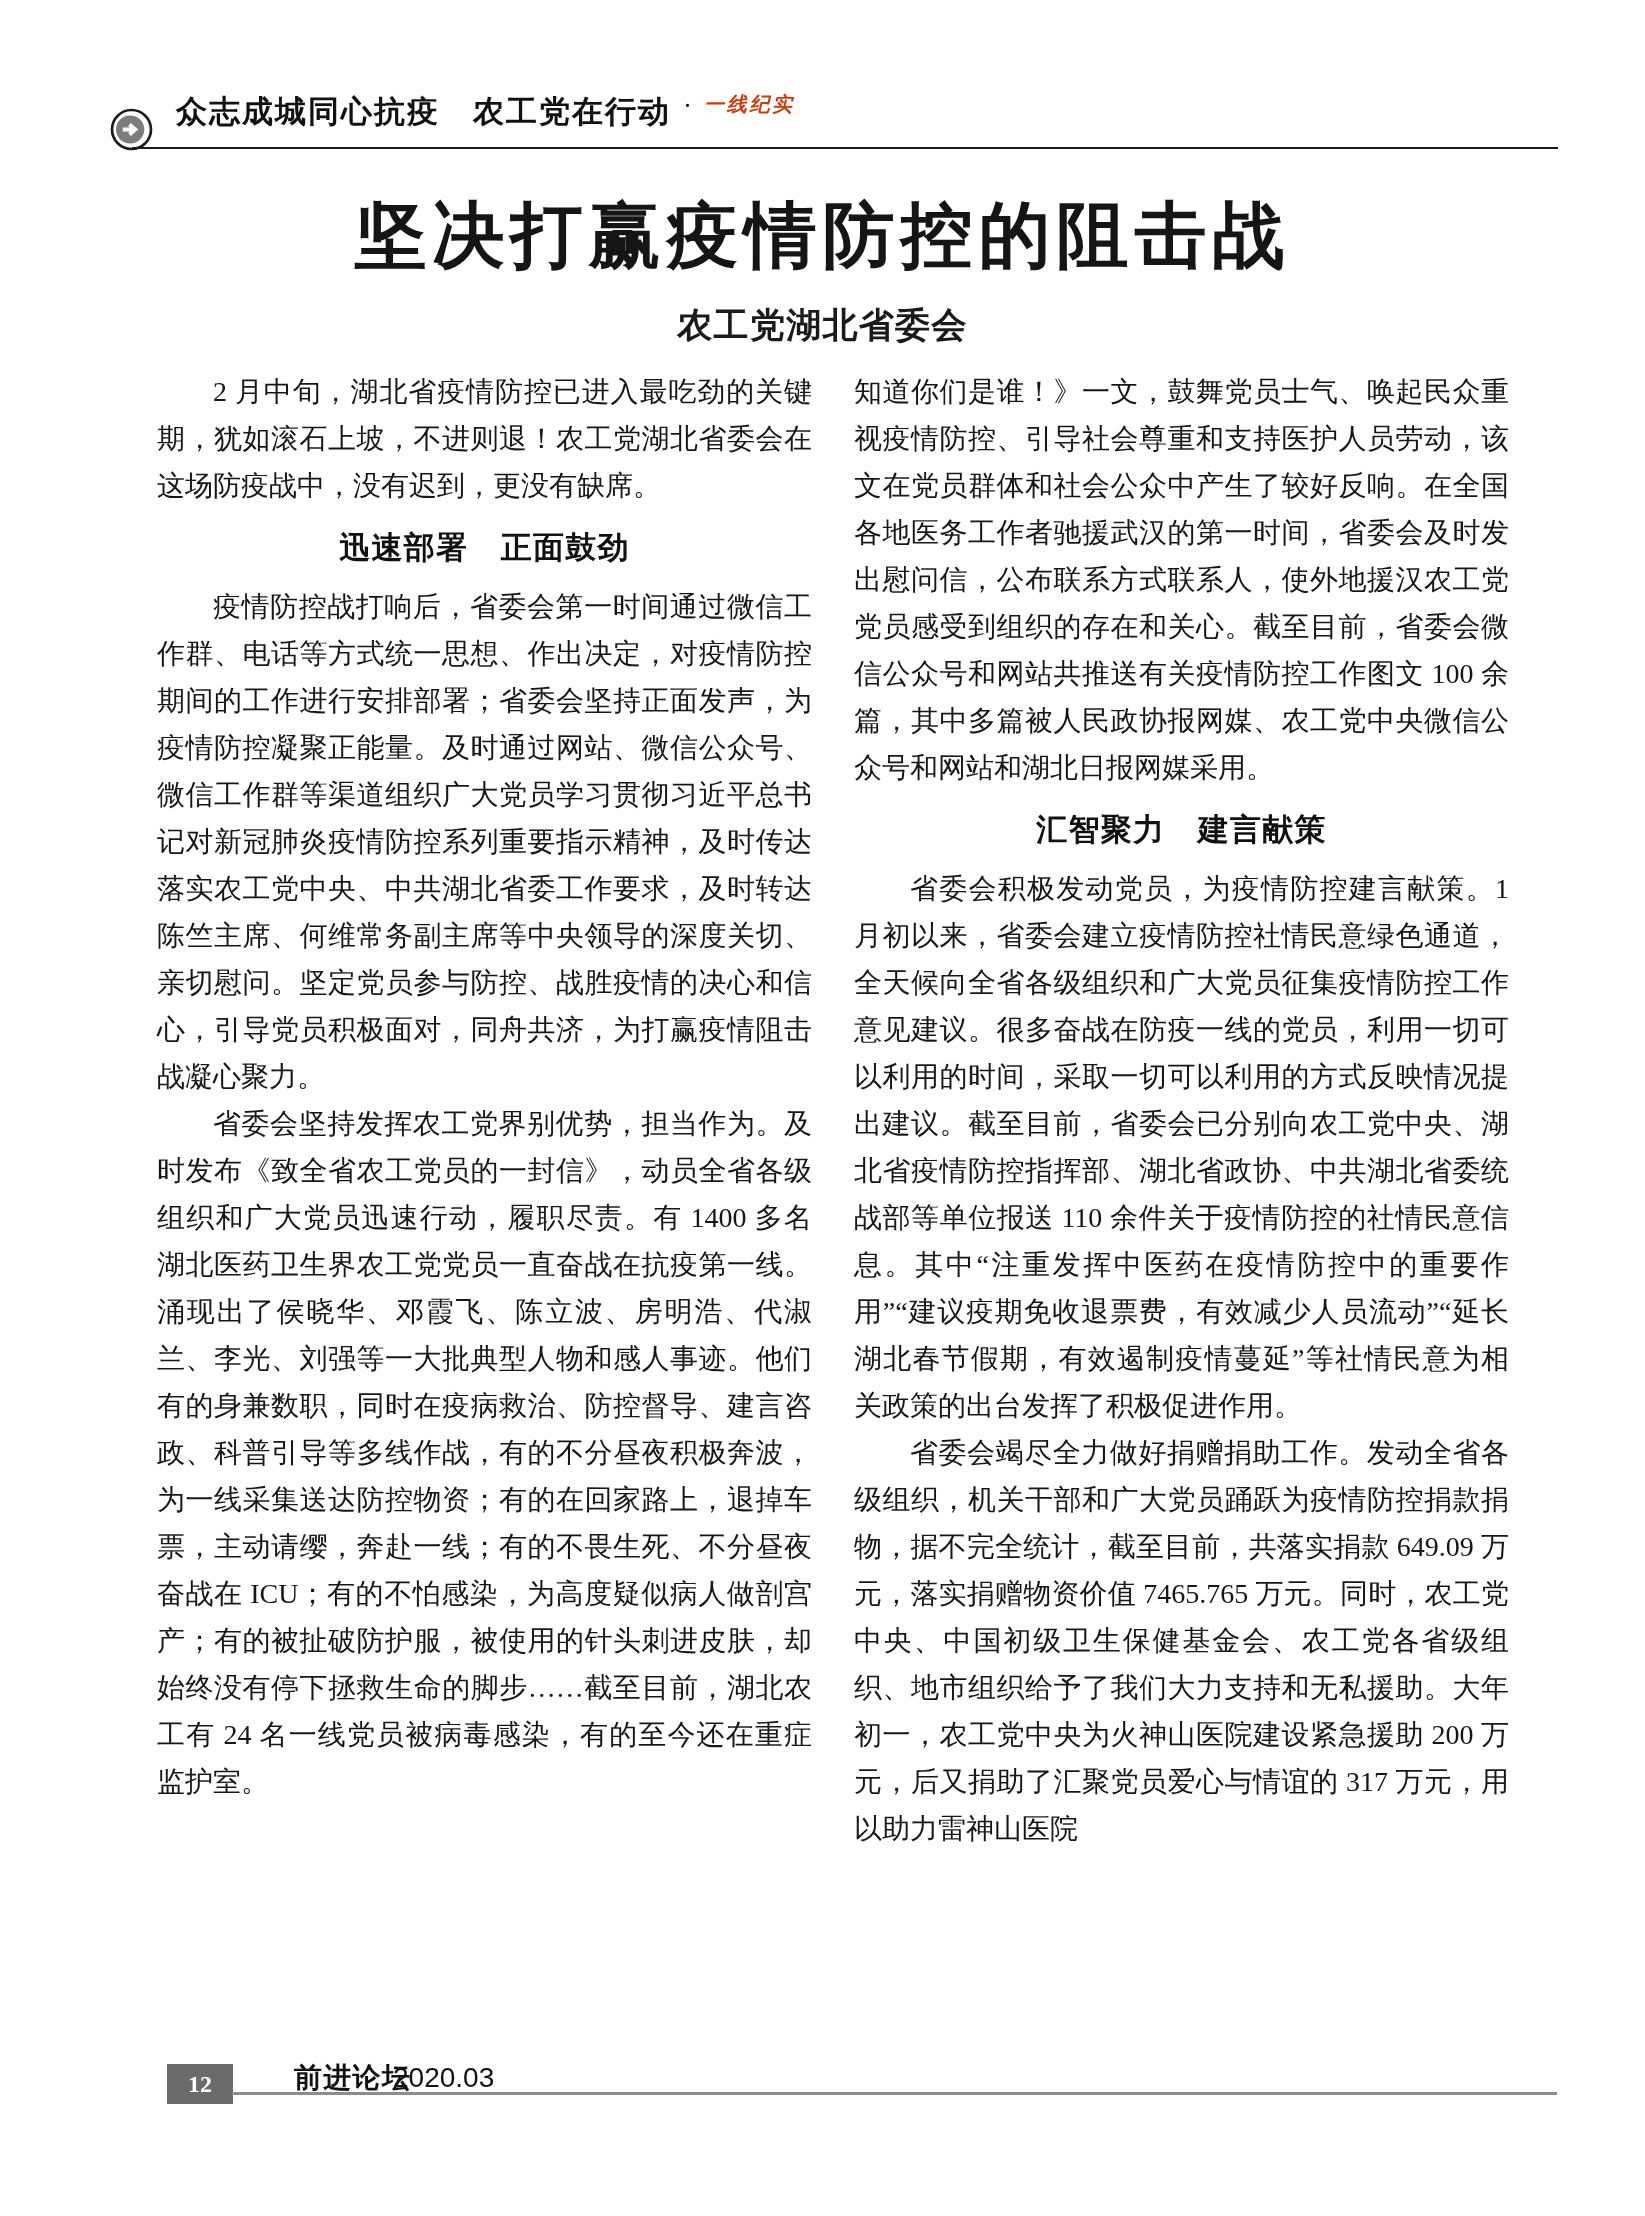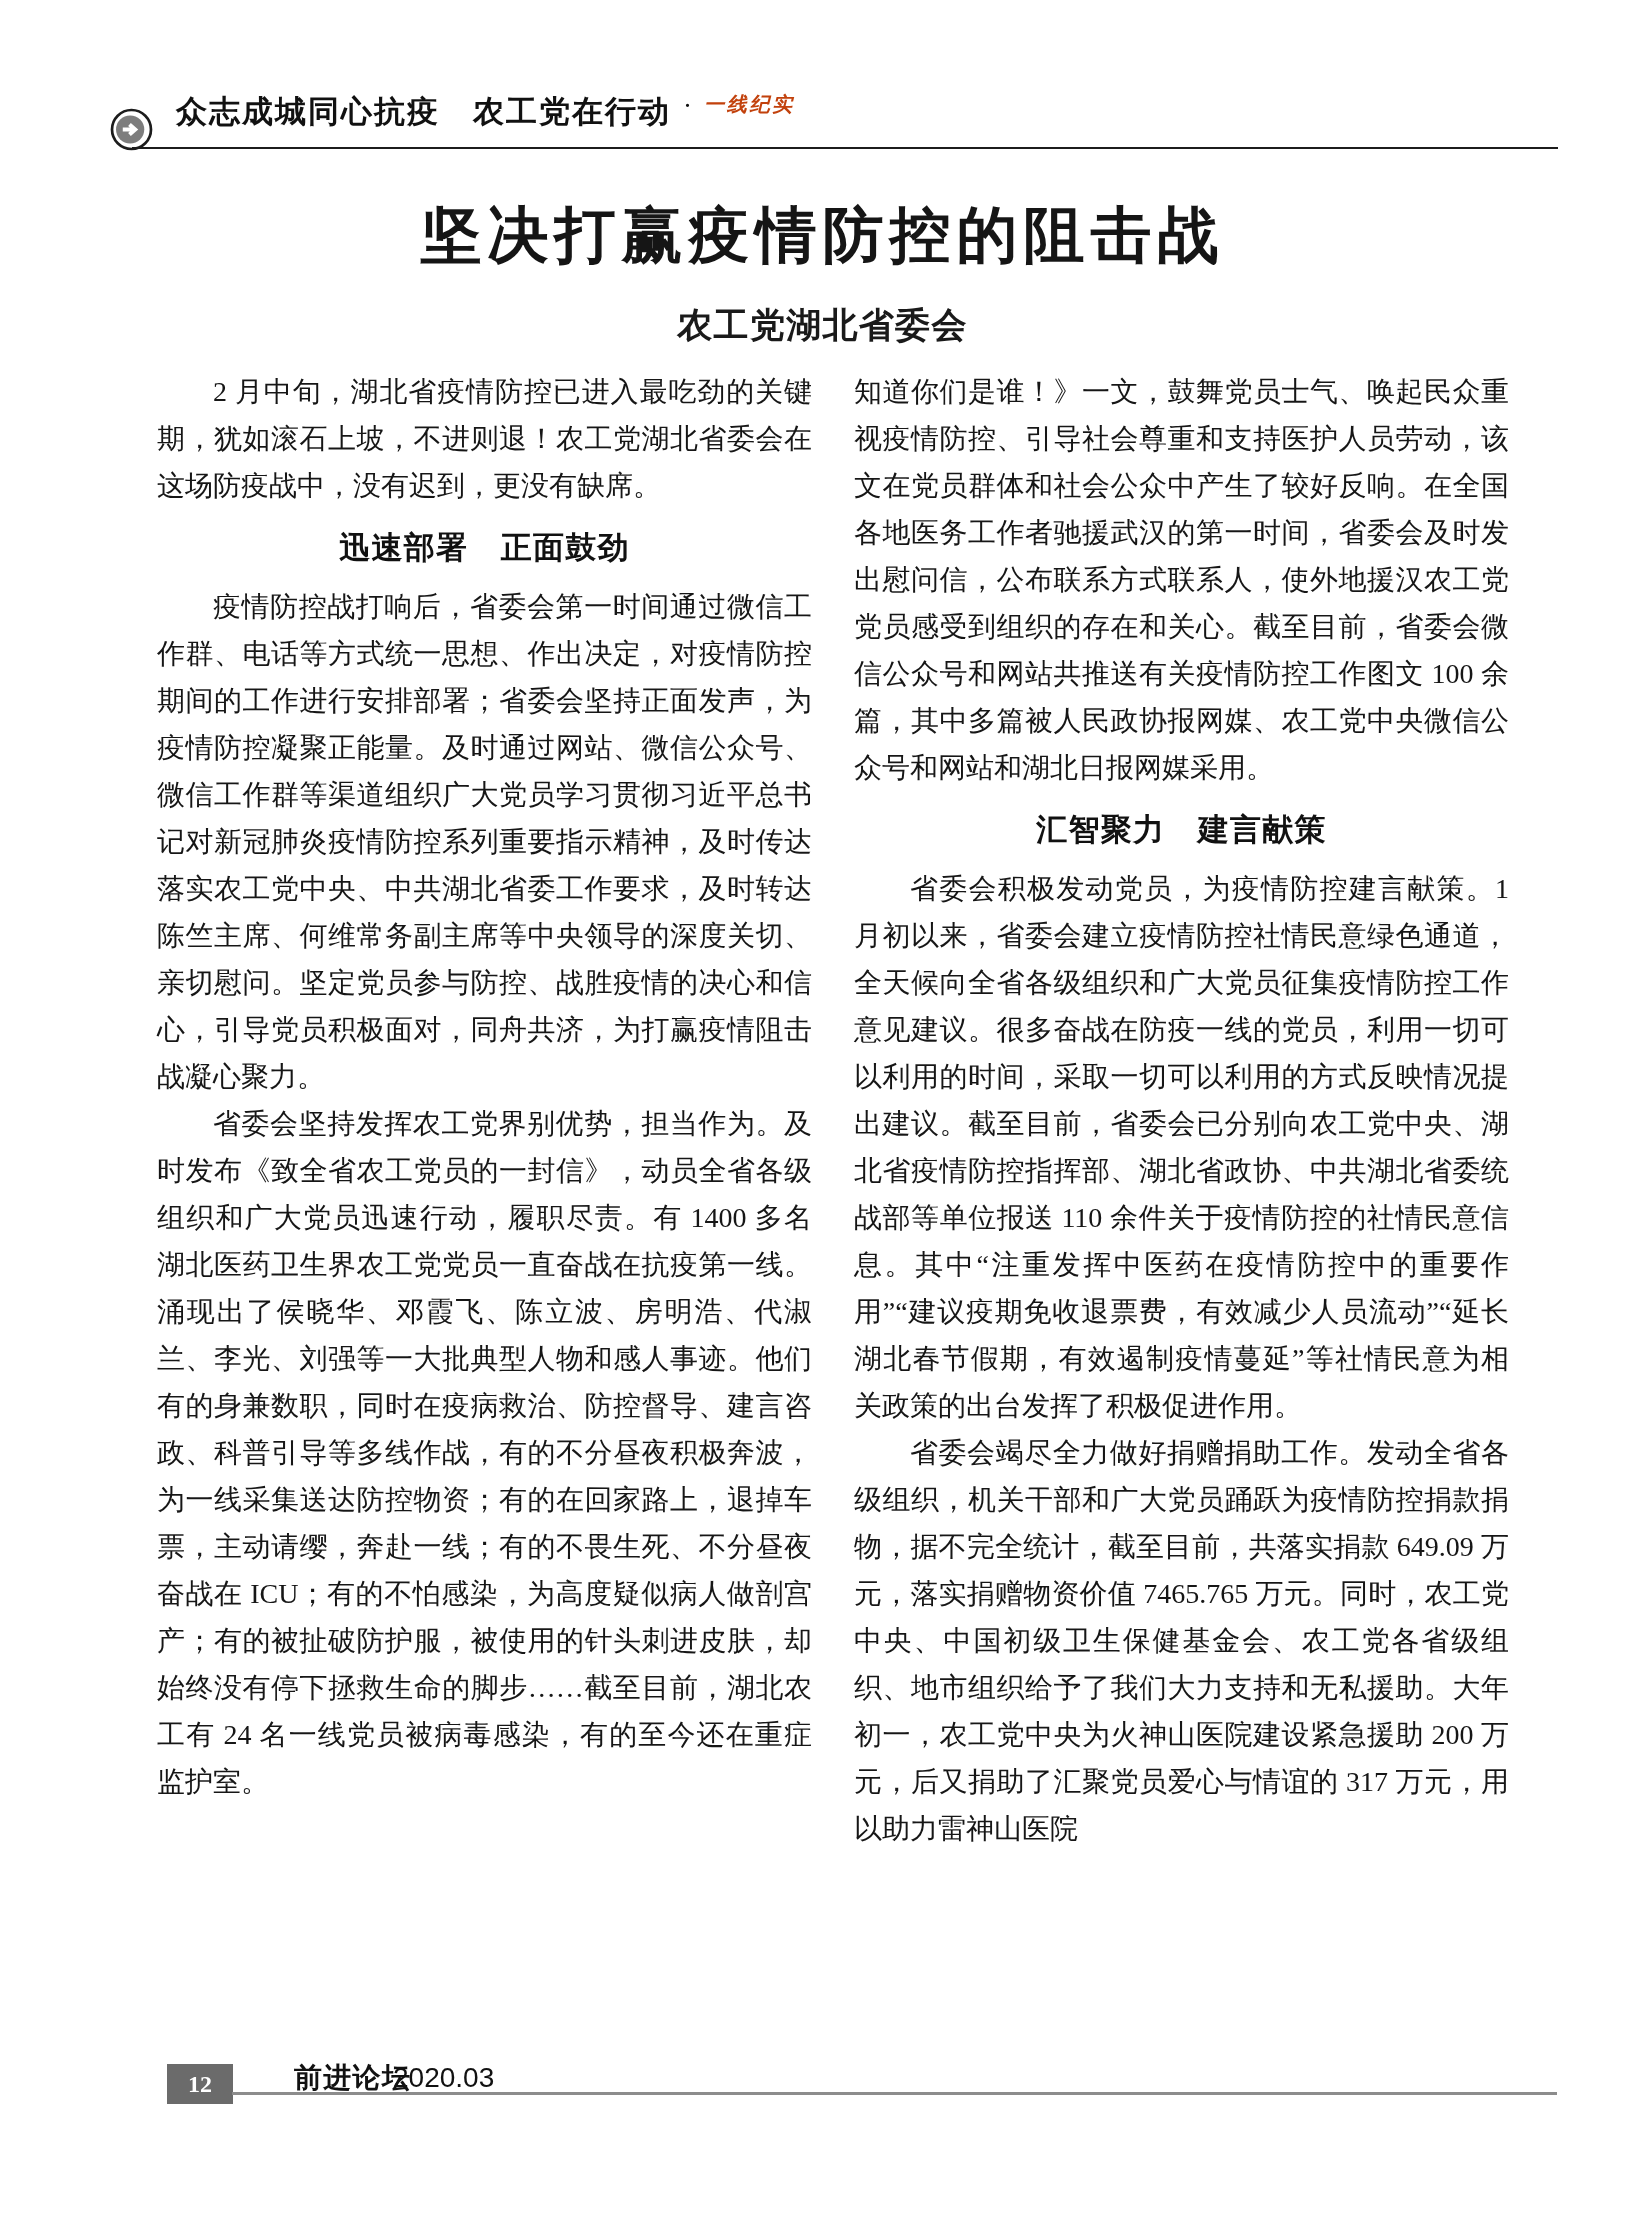--- a/index.html
+++ b/index.html
@@ -32,21 +32,21 @@
   .mast-rule {
     position:absolute; left:132px; top:147px; width:1426px; height:2px;
     background:#1c1c1c;
   }
 
   
   .title {
     position:absolute; left:0; top:198px; width:100%;
     text-align:center;
     font-family:"Liberation Sans","DejaVu Sans",sans-serif;
-    font-weight:bold; font-size:61px; letter-spacing:6px; color:#151515;
+    font-weight:bold; font-size:72px; letter-spacing:6px; color:#151515;
     line-height:74px;
   }
   .byline {
     position:absolute; left:0; top:305px; width:100%;
     text-align:center;
     font-family:"Liberation Sans","DejaVu Sans",sans-serif;
     font-weight:bold; font-size:35px; letter-spacing:1.3px; color:#1a1a1a;
     line-height:40px;
   }
 

